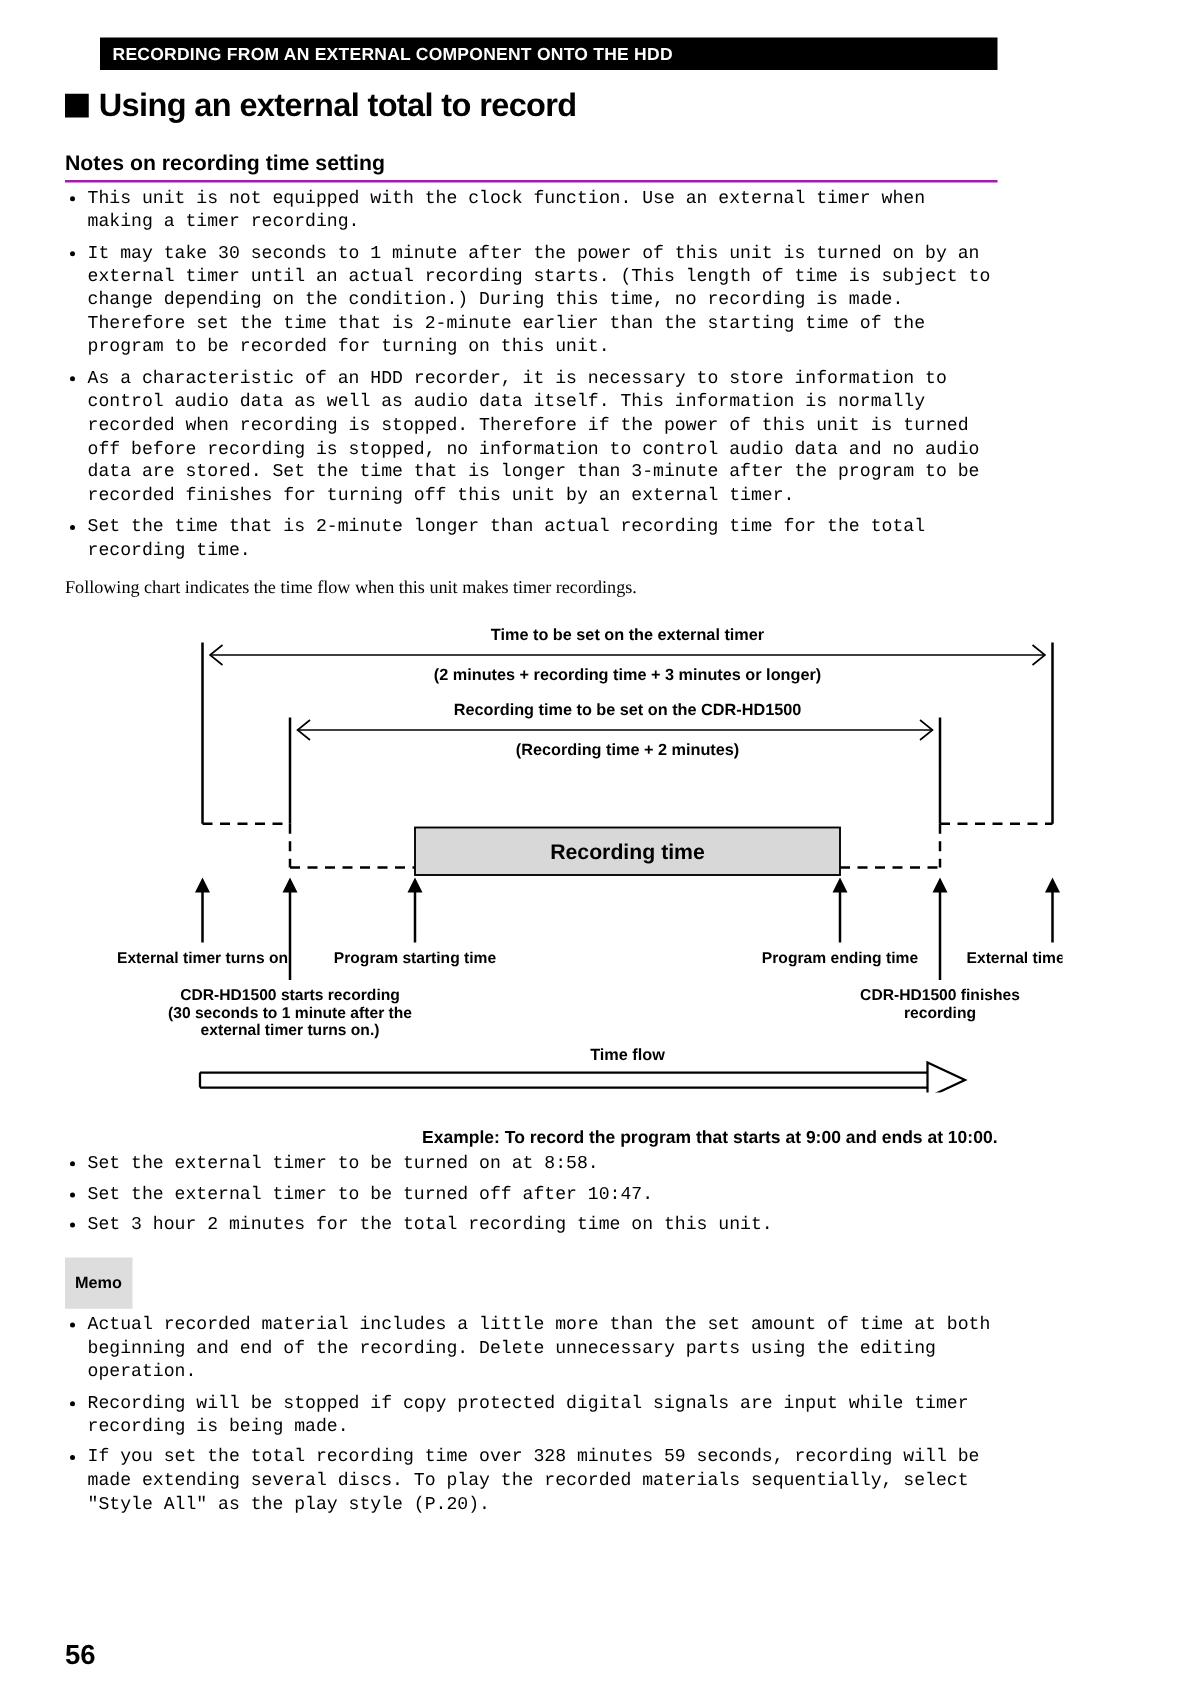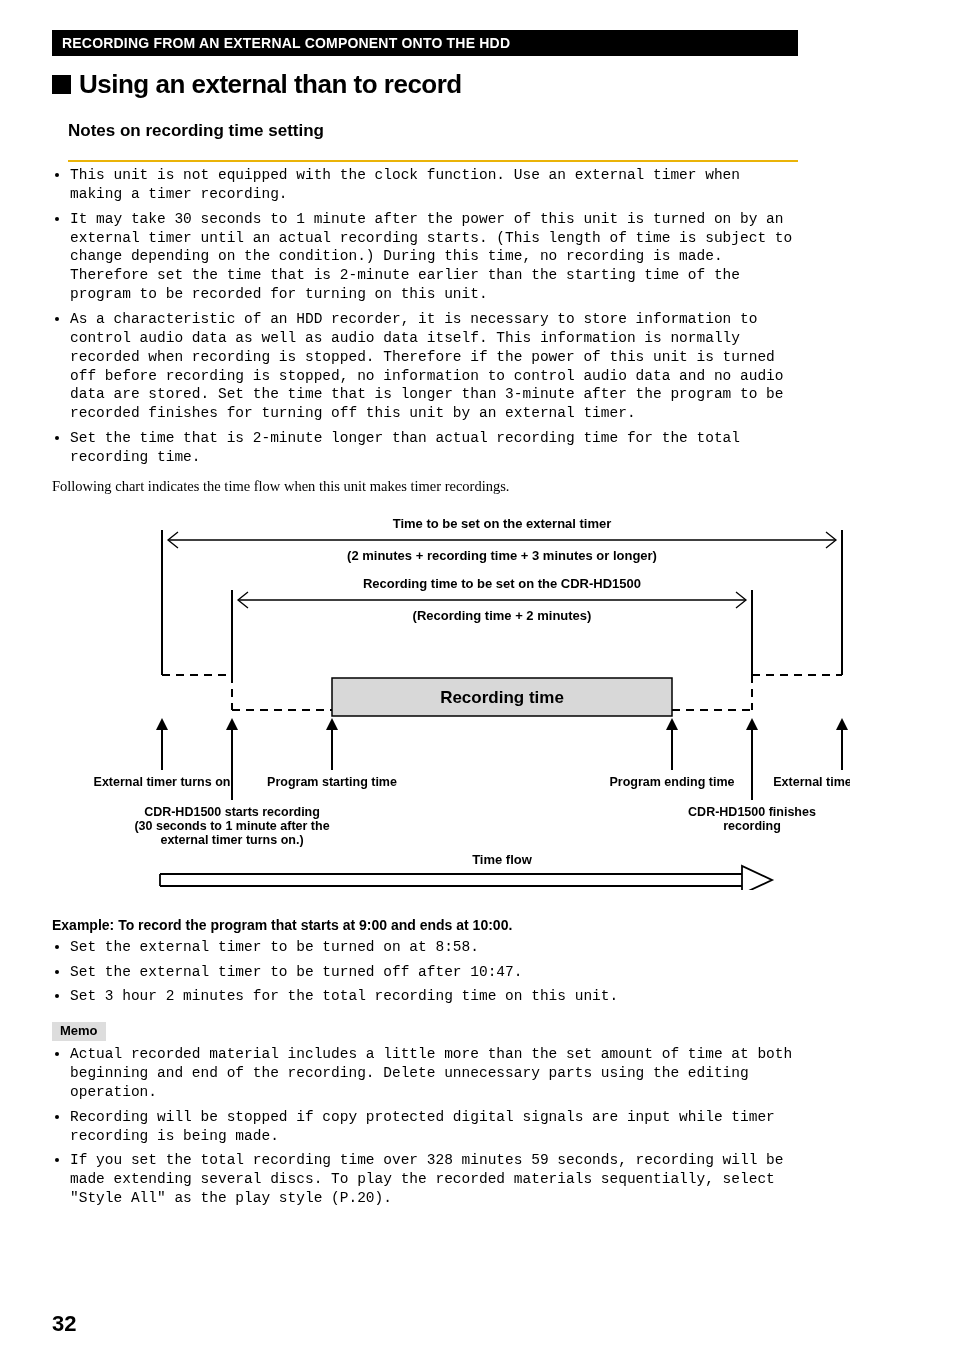--- a/index.html
+++ b/index.html
@@ -13,71 +13,73 @@
     line-height: 1.3;
   }
   .header-bar {
     background: #000;
     color: #fff;
     font-family: Arial, Helvetica, sans-serif;
     font-weight: bold;
     font-size: 14px;
     padding: 4px 10px;
     letter-spacing: 0.2px;
+    margin-left: 28px;
   }
   h1 {
     font-family: Arial, Helvetica, sans-serif;
     font-size: 26px;
     font-weight: bold;
     margin: 12px 0 18px 0;
     letter-spacing: -0.5px;
   }
   h1 .sq {
     display: inline-block;
     width: 19px;
     height: 19px;
     background: #000;
     margin-right: 8px;
     vertical-align: -1px;
   }
   h2 {
     font-family: Arial, Helvetica, sans-serif;
     font-size: 17px;
     font-weight: bold;
-    margin: 0 0 4px 16px;
-    border-bottom: 2px solid #eab308;
-    padding-bottom: 18px;
+    margin: 0 0 4px 0;
+    border-bottom: 2px solid #a21caf;
+    padding-bottom: 2px;
   }
   ul.notes {
     margin: 4px 0 10px 0;
     padding-left: 18px;
     font-family: Liberation Mono, monospace;
   }
   ul.notes li {
     margin-bottom: 6px;
   }
   .follow {
     margin: 8px 0 14px 0;
   }
   .diagram {
     margin: 10px auto 26px auto;
     display: block;
   }
   .example-head {
     font-family: Arial, Helvetica, sans-serif;
     font-weight: bold;
     font-size: 14px;
+    text-align: right;
   }
   .memo {
     display: inline-block;
     background: #ddd;
     font-family: Arial, Helvetica, sans-serif;
     font-weight: bold;
     font-size: 13px;
-    padding: 1px 8px;
+    padding: 12px 8px;
     margin-top: 6px;
   }
   .pagenum {
     font-family: Arial, Helvetica, sans-serif;
     font-weight: bold;
     font-size: 22px;
     position: absolute;
     left: 52px;
     top: 1310px;
   }
@@ -85,21 +87,21 @@
     font-family: Arial, Helvetica, sans-serif;
   }
 </style>
 </head>
 <body>
 
 
 
 <div class="header-bar">RECORDING FROM AN EXTERNAL COMPONENT ONTO THE HDD</div>
 
-<h1><span class="sq"></span><span>Using an external than to record</span></h1>
+<h1><span class="sq"></span><span>Using an external total to record</span></h1>
 
 <h2>Notes on recording time setting</h2>
 
 <ul class="notes">
   <li>This unit is not equipped with the clock function. Use an external timer when making a timer recording.</li>
   <li>It may take 30 seconds to 1 minute after the power of this unit is turned on by an external timer until an actual recording starts. (This length of time is subject to change depending on the condition.) During this time, no recording is made. Therefore set the time that is 2-minute earlier than the starting time of the program to be recorded for turning on this unit.</li>
   <li>As a characteristic of an HDD recorder, it is necessary to store information to control audio data as well as audio data itself. This information is normally recorded when recording is stopped. Therefore if the power of this unit is turned off before recording is stopped, no information to control audio data and no audio data are stored. Set the time that is longer than 3-minute after the program to be recorded finishes for turning off this unit by an external timer.</li>
   <li>Set the time that is 2-minute longer than actual recording time for the total recording time.</li>
 </ul>
 
@@ -184,16 +186,16 @@
   <li>Set 3 hour 2 minutes for the total recording time on this unit.</li>
 </ul>
 
 <div class="memo">Memo</div>
 <ul class="notes">
   <li>Actual recorded material includes a little more than the set amount of time at both beginning and end of the recording. Delete unnecessary parts using the editing operation.</li>
   <li>Recording will be stopped if copy protected digital signals are input while timer recording is being made.</li>
   <li>If you set the total recording time over 328 minutes 59 seconds, recording will be made extending several discs. To play the recorded materials sequentially, select "Style All" as the play style (P.20).</li>
 </ul>
 
-<div class="pagenum">32</div>
+<div class="pagenum">56</div>
 
 
 
 
 </body></html>

